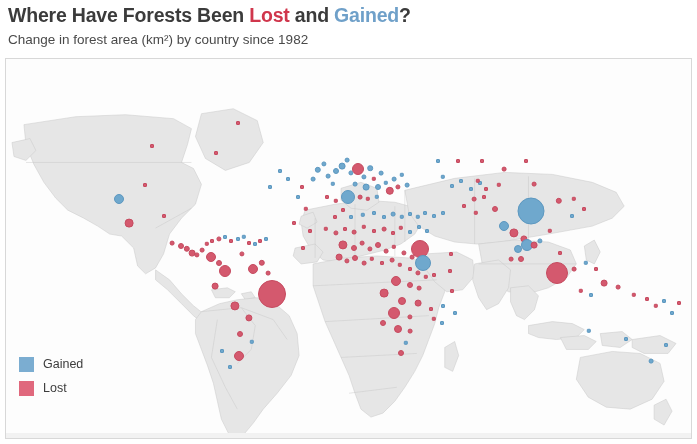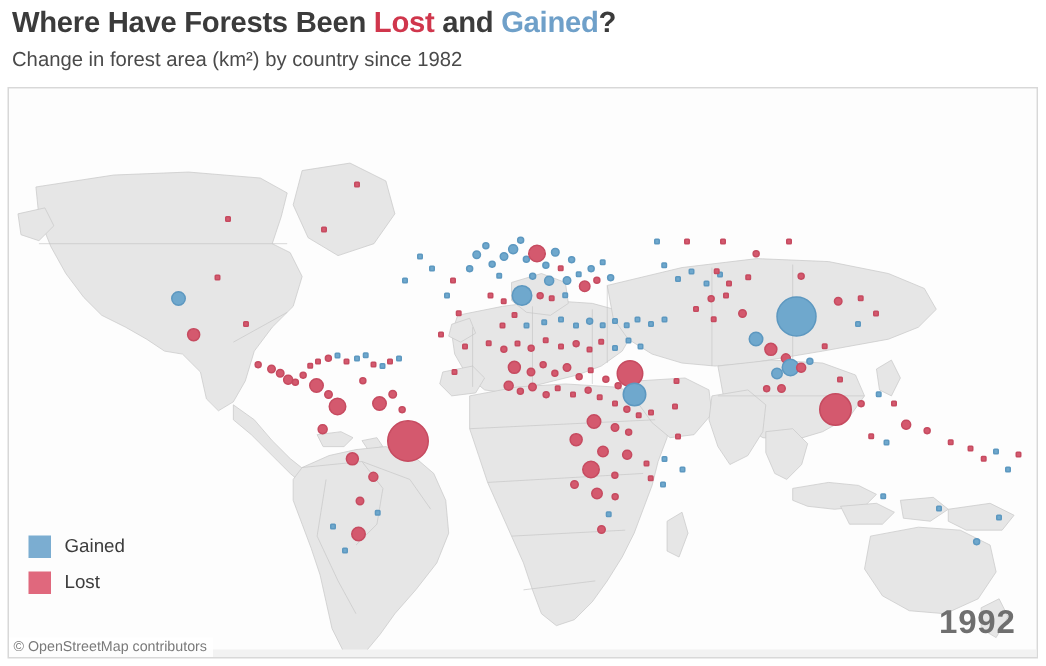--- a/index.html
+++ b/index.html
@@ -368,18 +368,16 @@
       <div class="legend-row">
         <span class="swatch gained"></span>
         <span class="legend-label">Gained</span>
       </div>
       <div class="legend-row">
         <span class="swatch lost"></span>
         <span class="legend-label">Lost</span>
       </div>
     </div>
 
-    <div class="year">1992</div>
-
-    <div class="attribution">© OpenStreetMap contributors</div>
+
 
   </div>
 </div>
 
 </body></html>

